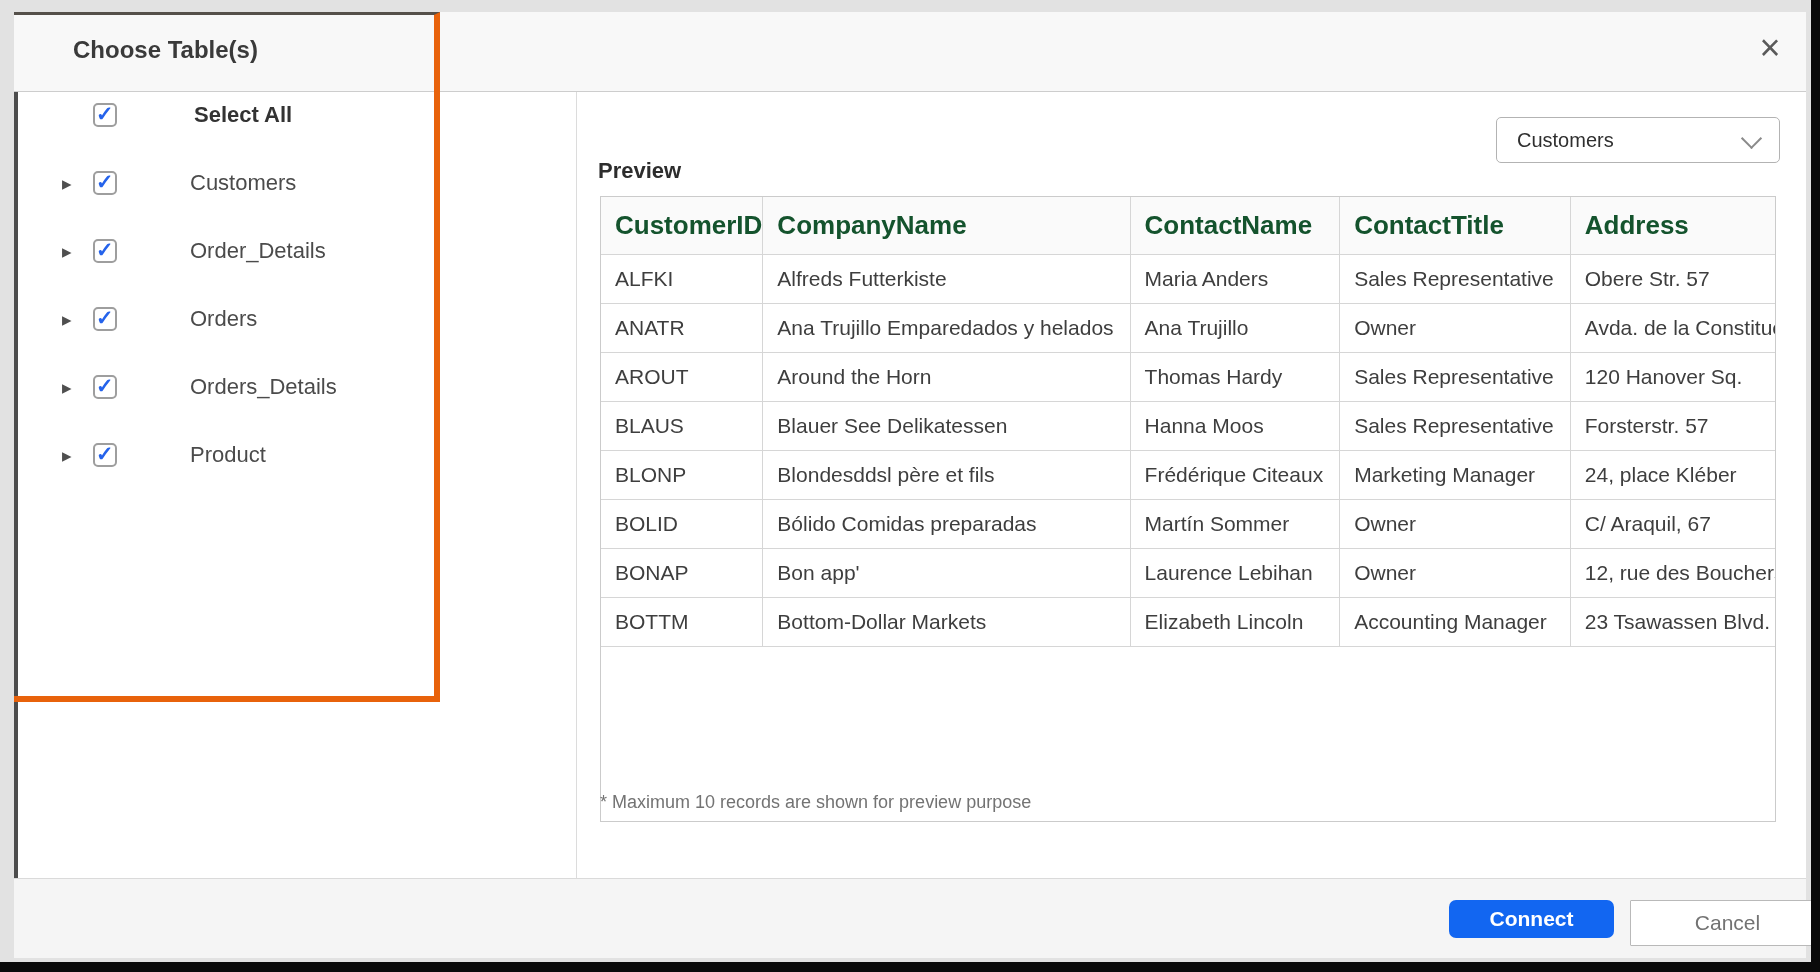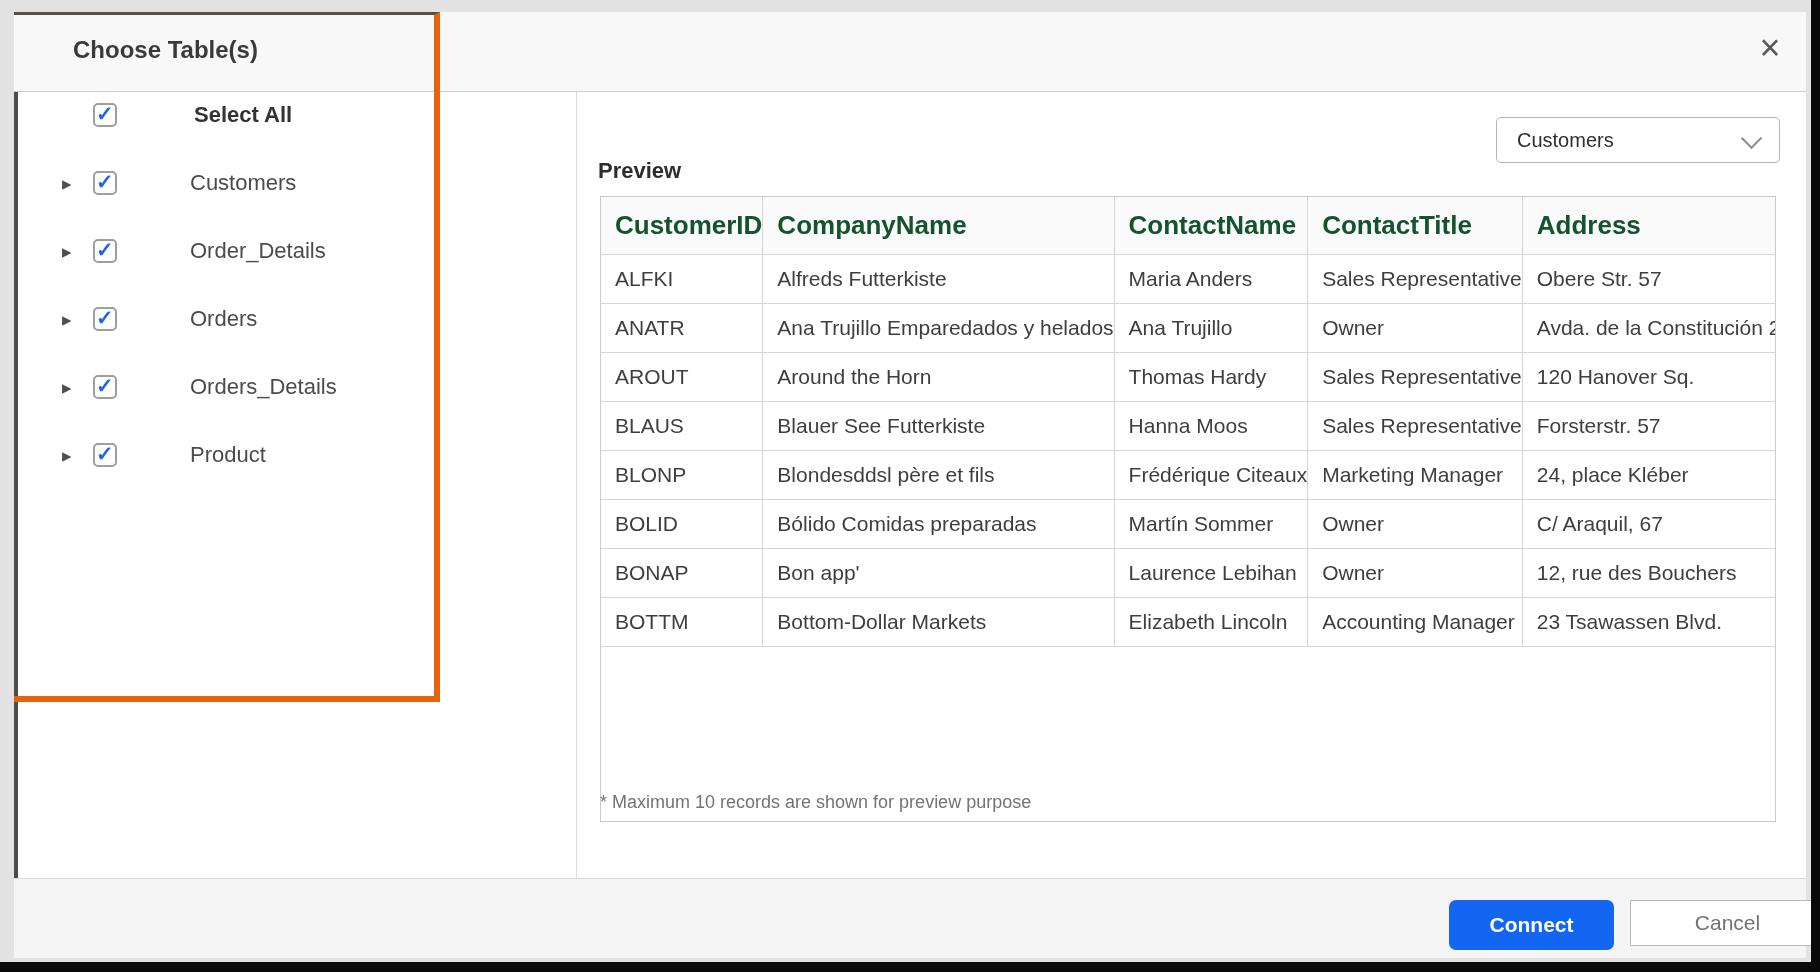--- a/index.html
+++ b/index.html
@@ -47,30 +47,30 @@
                   border-right:2.5px solid #8a8a8a;border-bottom:2.5px solid #8a8a8a;transform:rotate(45deg);}
 
   #preview-label{position:absolute;left:598px;top:158px;font-size:22px;font-weight:bold;color:#2d2d2d;}
 
   #table-wrap{position:absolute;left:600px;top:196px;width:1176px;height:626px;background:#fff;
               border:1px solid #cbcbcb;box-sizing:border-box;overflow:hidden;}
   #preview-table{border-collapse:collapse;table-layout:fixed;}
   #preview-table th{height:57px;padding:0 0 0 14px;text-align:left;font-size:26px;font-weight:bold;color:#14532d;
               background:#fafafa;border-right:1px solid #d6d6d6;border-bottom:1px solid #d6d6d6;
               white-space:nowrap;overflow:hidden;}
-  #preview-table td{height:48px;padding:0 0 0 14px;font-size:21px;color:#3e3e3e;
+  #preview-table td{height:48px;padding:0 16px 0 14px;font-size:21px;color:#3e3e3e;
               border-right:1px solid #d6d6d6;border-bottom:1px solid #d6d6d6;
               white-space:nowrap;overflow:hidden;}
 
   #preview-note{position:absolute;left:600px;top:792px;font-size:18px;color:#737373;}
 
   
   #dlg-footer{position:absolute;left:14px;top:878px;width:1792px;height:80px;background:#f5f5f5;
               border-top:1px solid #dadada;box-sizing:border-box;}
-  #connect-btn{position:absolute;left:1449px;top:900px;width:165px;height:50px;background:#1266f1;border:none;
+  #connect-btn{position:absolute;left:1449px;top:900px;width:165px;height:38px;background:#1266f1;border:none;
                border-radius:7px;color:#fff;font-size:21px;font-weight:bold;font-family:"Liberation Sans",sans-serif;cursor:pointer;}
   #cancel-btn{position:absolute;left:1630px;top:900px;width:195px;height:46px;background:#fff;
               border:1px solid #b9b9b9;border-radius:1px;color:#737373;font-size:21px;
               font-family:"Liberation Sans",sans-serif;cursor:pointer;}
 </style>
 </head>
 <body>
 
 <div id="canvas">
 
@@ -170,21 +170,21 @@
           </tr>
           <tr>
             <td>AROUT</td>
             <td>Around the Horn</td>
             <td>Thomas Hardy</td>
             <td>Sales Representative</td>
             <td>120 Hanover Sq.</td>
           </tr>
           <tr>
             <td>BLAUS</td>
-            <td>Blauer See Futterkiste</td>
+            <td>Blauer See Delikatessen</td>
             <td>Hanna Moos</td>
             <td>Sales Representative</td>
             <td>Forsterstr. 57</td>
           </tr>
           <tr>
             <td>BLONP</td>
             <td>Blondesddsl père et fils</td>
             <td>Frédérique Citeaux</td>
             <td>Marketing Manager</td>
             <td>24, place Kléber</td>

